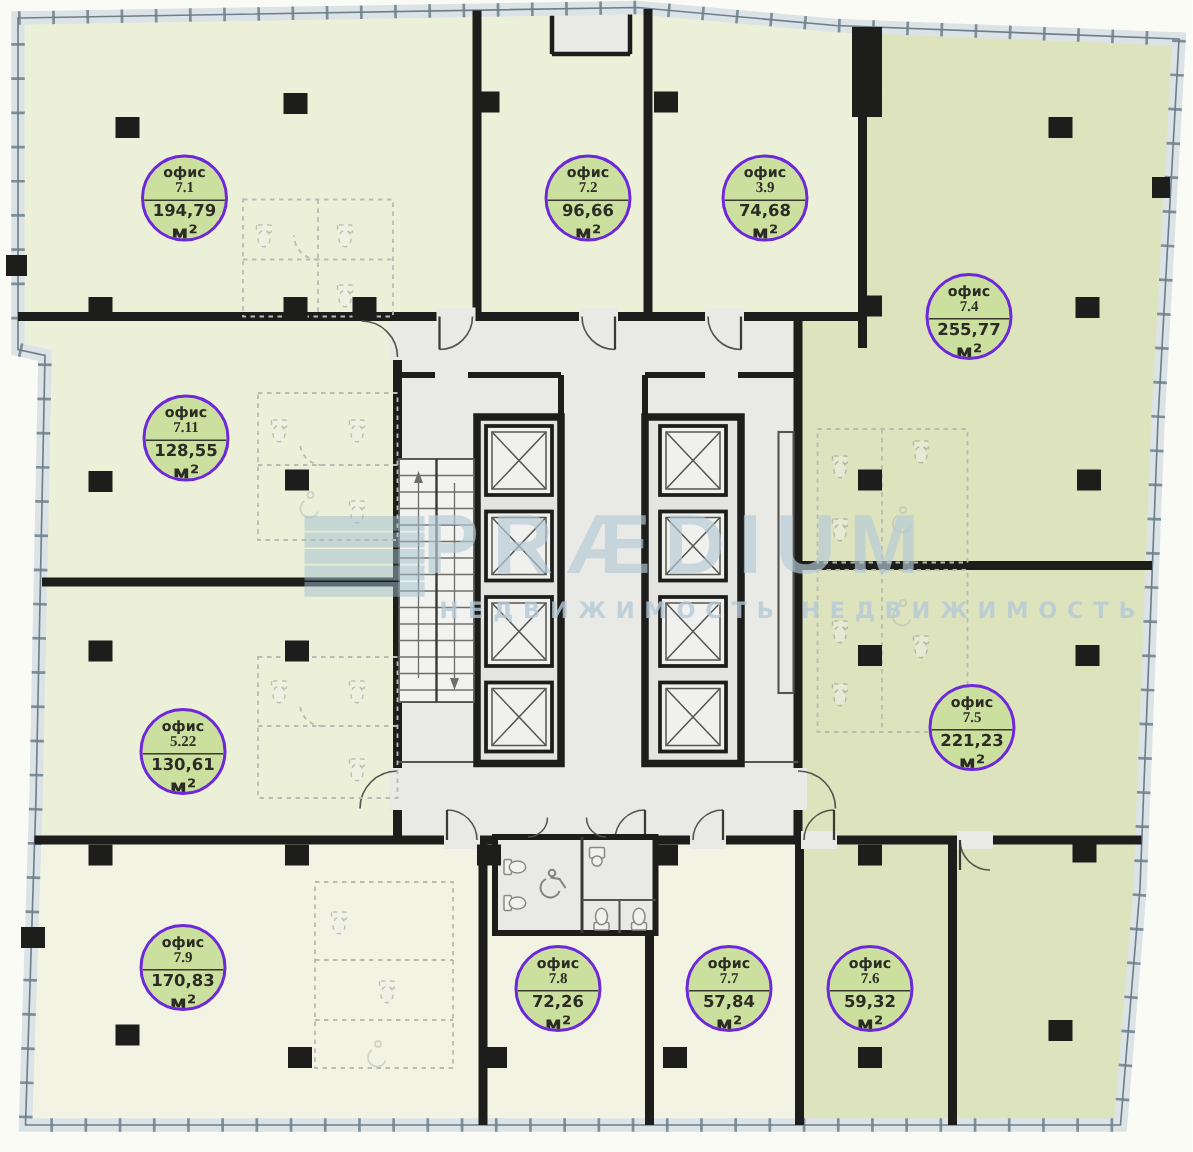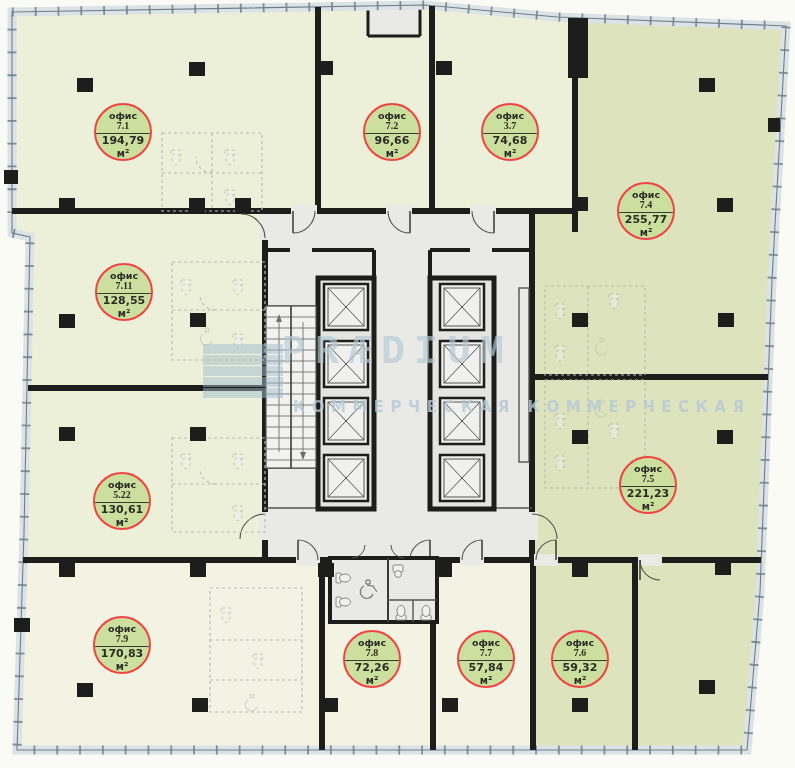--- a/index.html
+++ b/index.html
@@ -4,36 +4,36 @@
 <style>
   html,body{margin:0;padding:0;background:#ffffff;}
   #stage{position:relative;width:795px;height:768px;background:#fbfbf6;overflow:hidden;
          font-family:"DejaVu Sans",sans-serif;}
   #plan-svg{position:absolute;left:0;top:0;z-index:1;}
   
   .wm{position:absolute;z-index:2;pointer-events:none;}
   #wm-logo{left:203px;top:344px;width:80px;height:54px;
            background-image:linear-gradient(#9fbccb,#9fbccb);
            background-size:10px 10px;background-repeat:space;opacity:.5;}
-  #wm-brand{left:282px;top:330px;font-family:Liberation Mono, monospace;font-weight:bold;
-            font-size:40px;letter-spacing:9px;color:#b5cad7;opacity:.66;}
+  #wm-brand{left:282px;top:330px;font-family:Liberation Sans, sans-serif;font-weight:bold;
+            font-size:56px;letter-spacing:9px;color:#b5cad7;opacity:.66;}
   #wm-tag{left:293px;top:398px;font-size:15px;letter-spacing:6.5px;color:#b5cad7;
           opacity:.8;font-weight:bold;}
   
   .badge{position:absolute;width:58px;height:58px;border-radius:50%;background:#cbe09f;
-         border:2px solid #ef4444;box-sizing:border-box;display:flex;flex-direction:column;
+         border:2px solid #6d28d9;box-sizing:border-box;display:flex;flex-direction:column;
          align-items:center;overflow:hidden;z-index:3;color:#2c2c25;font-weight:bold;
          text-align:center;cursor:pointer;}
   .b-top{flex:0 0 50%;display:flex;flex-direction:column;justify-content:flex-end;
          align-items:center;font-size:9.5px;line-height:1.08;width:100%;padding-bottom:1px;}
   .b-id{font-size:10px;font-family:Liberation Serif, serif;}
   .b-bot{flex:1 1 auto;border-top:1.6px solid #39392f;width:100%;display:flex;
          flex-direction:column;align-items:center;font-size:11px;line-height:1.15;
          padding-top:1px;}
-  .b-unit{font-size:10px;}
+  .b-unit{font-size:14px;}
 </style>
 </head>
 <body>
 
 <div id="stage">
 
 <svg id="plan-svg" width="795" height="768" viewBox="0 0 795 768">
 
   <defs>
     <g id="wc" fill="#f1f1ee" stroke="#8a8a82" stroke-width="1">
@@ -307,21 +307,21 @@
     <rect x="192" y="698" width="16" height="14"></rect>
     <rect x="322" y="698" width="16" height="14"></rect>
     <rect x="442" y="698" width="16" height="14"></rect>
     <rect x="572" y="698" width="16" height="14"></rect>
     <rect x="699" y="680" width="16" height="14"></rect>
   </g>
 </svg>
 
 <div class="wm" id="wm-logo"></div>
 <div class="wm" id="wm-brand">PRÆDIUM</div>
-<div class="wm" id="wm-tag">КОММЕРЧЕСКАЯ КОММЕРЧЕСКАЯ</div>
+<div class="wm" id="wm-tag">НЕДВИЖИМОСТЬ НЕДВИЖИМОСТЬ</div>
 
 <div class="badge" style="left:94px;top:103px">
   <div class="b-top">
         <span>офис</span>
         <span class="b-id">7.1</span>
       </div>
   <div class="b-bot">
         <span class="b-area">194,79</span>
         <span class="b-unit">м²</span>
       </div>
@@ -332,21 +332,21 @@
         <span class="b-id">7.2</span>
       </div>
   <div class="b-bot">
         <span class="b-area">96,66</span>
         <span class="b-unit">м²</span>
       </div>
 </div>
 <div class="badge" style="left:481px;top:103px">
   <div class="b-top">
         <span>офис</span>
-        <span class="b-id">3.7</span>
+        <span class="b-id">3.9</span>
       </div>
   <div class="b-bot">
         <span class="b-area">74,68</span>
         <span class="b-unit">м²</span>
       </div>
 </div>
 <div class="badge" style="left:617px;top:182px">
   <div class="b-top">
         <span>офис</span>
         <span class="b-id">7.4</span>

